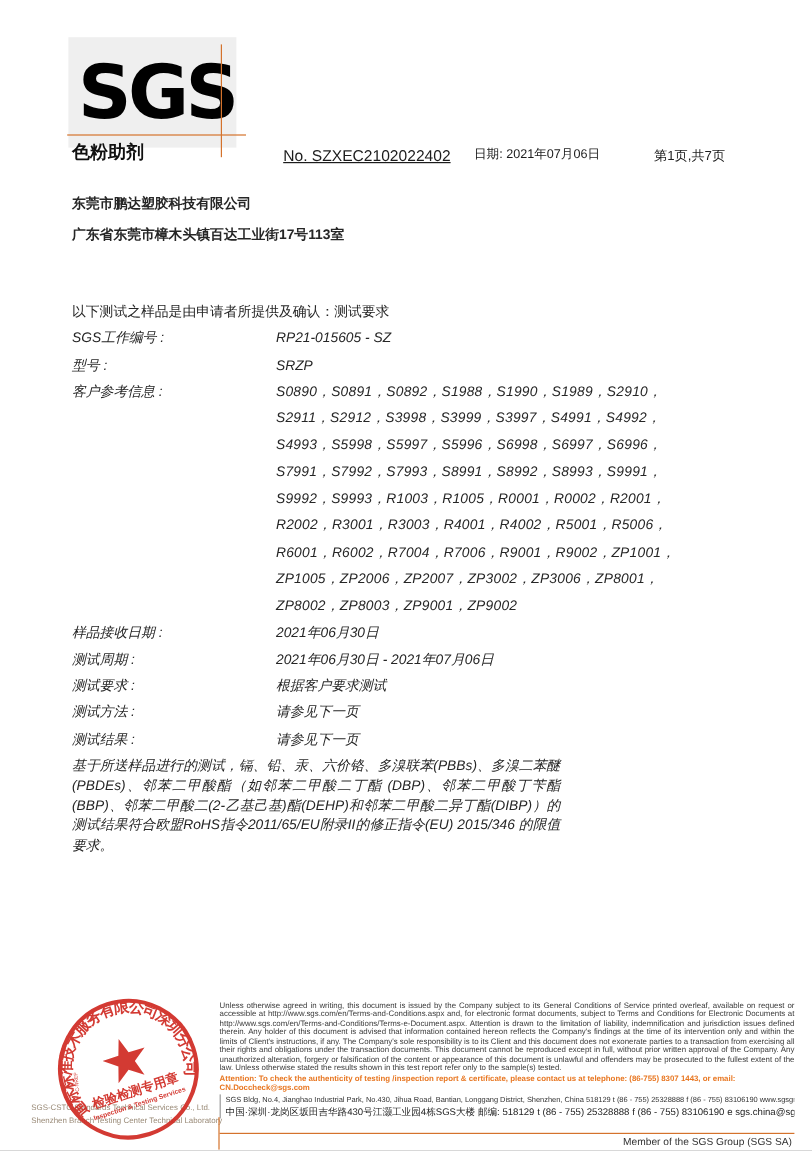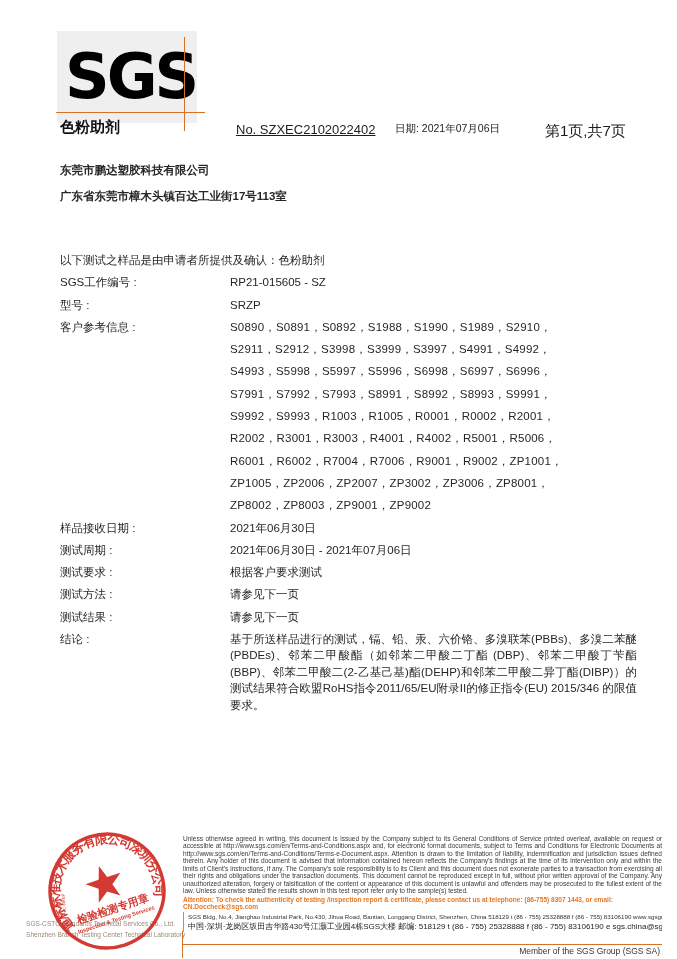--- a/index.html
+++ b/index.html
@@ -14,28 +14,28 @@
     background:#efefef; display:flex; align-items:center; }
   .logo-text { font-family:"DejaVu Sans", sans-serif; font-weight:bold;
     font-size:62px; line-height:1; color:#000000; letter-spacing:-3px; padding-left:8px; }
   .reg-v-top { position:absolute; left:184px; top:37px; width:1.4px; height:94px; background:#d4722c; }
   .reg-h-top { position:absolute; left:56px;  top:112px; width:149px; height:1.4px; background:#d4722c; }
 
   .title-row { position:absolute; left:60px; top:118px; width:585px; height:22px; }
   .doc-title { position:absolute; left:0; top:0; font-size:15px; font-weight:bold; color:#101010; }
   .report-no { position:absolute; left:176px; top:4px; font-size:13px; color:#1c1c1c;text-decoration:underline; }
   .report-date { position:absolute; left:335px; top:4px; font-size:10.5px; color:#1c1c1c; }
-  .page-indicator { position:absolute; left:485px; top:4px; font-size:15px; color:#1c1c1c; }
+  .page-indicator { position:absolute; left:485px; top:4px; font-size:11px; color:#1c1c1c; }
 
   .applicant { position:absolute; left:60px; top:157px; font-size:11.5px; line-height:26px; color:#262626;font-weight:bold; }
 
   
   .content { position:absolute; left:60px; top:249px; width:577px; font-size:11.5px; color:#262626; }
   .line { line-height:22.3px; }
-  .row { display:flex; }
+  .row { display:flex;font-style:italic; }
   .lbl { width:170px; flex:none; line-height:22.3px; }
   .val { line-height:22.3px; }
   .codes div { line-height:22.3px; letter-spacing:.2px; }
   .concl { width:407px; line-height:16.4px; padding-top:3px; text-align:justify; }
 
   
   .stamp { position:absolute; left:41px; top:825px; width:132px; height:132px;
     transform:rotate(-18deg); opacity:.92; }
   .stamp text { font-family:"Liberation Sans", sans-serif; }
   .company-footer { position:absolute; left:26px; top:918px; width:175px;
@@ -67,21 +67,21 @@
     <span class="report-date">日期: 2021年07月06日</span>
     <span class="page-indicator">第1页,共7页</span>
   </div>
 
   <div class="applicant">
     <div>东莞市鹏达塑胶科技有限公司</div>
     <div>广东省东莞市樟木头镇百达工业街17号113室</div>
   </div>
 
   <div class="content">
-    <div class="line">以下测试之样品是由申请者所提供及确认：色粉助剂</div>
+    <div class="line">以下测试之样品是由申请者所提供及确认：测试要求</div>
 
     <div class="row">
       <div class="lbl">SGS工作编号 :</div>
       <div class="val">RP21-015605 - SZ</div>
     </div>
     <div class="row">
       <div class="lbl">型号 :</div>
       <div class="val">SRZP</div>
     </div>
 
@@ -115,21 +115,20 @@
     <div class="row">
       <div class="lbl">测试方法 :</div>
       <div class="val">请参见下一页</div>
     </div>
     <div class="row">
       <div class="lbl">测试结果 :</div>
       <div class="val">请参见下一页</div>
     </div>
 
     <div class="row">
-      <div class="lbl">结论 :</div>
       <div class="concl">基于所送样品进行的测试，镉、铅、汞、六价铬、多溴联苯(PBBs)、多溴二苯醚(PBDEs)、邻苯二甲酸酯（如邻苯二甲酸二丁酯 (DBP)、邻苯二甲酸丁苄酯(BBP)、邻苯二甲酸二(2-乙基己基)酯(DEHP)和邻苯二甲酸二异丁酯(DIBP)）的测试结果符合欧盟RoHS指令2011/65/EU附录II的修正指令(EU) 2015/346 的限值要求。</div>
     </div>
   </div>
 
   <div class="company-footer">
     <div>SGS-CSTC Standards Technical Services Co., Ltd.</div>
     <div>Shenzhen Branch Testing Center Technical Laboratory</div>
   </div>
 
   <svg class="stamp" viewBox="0 0 130 130">

